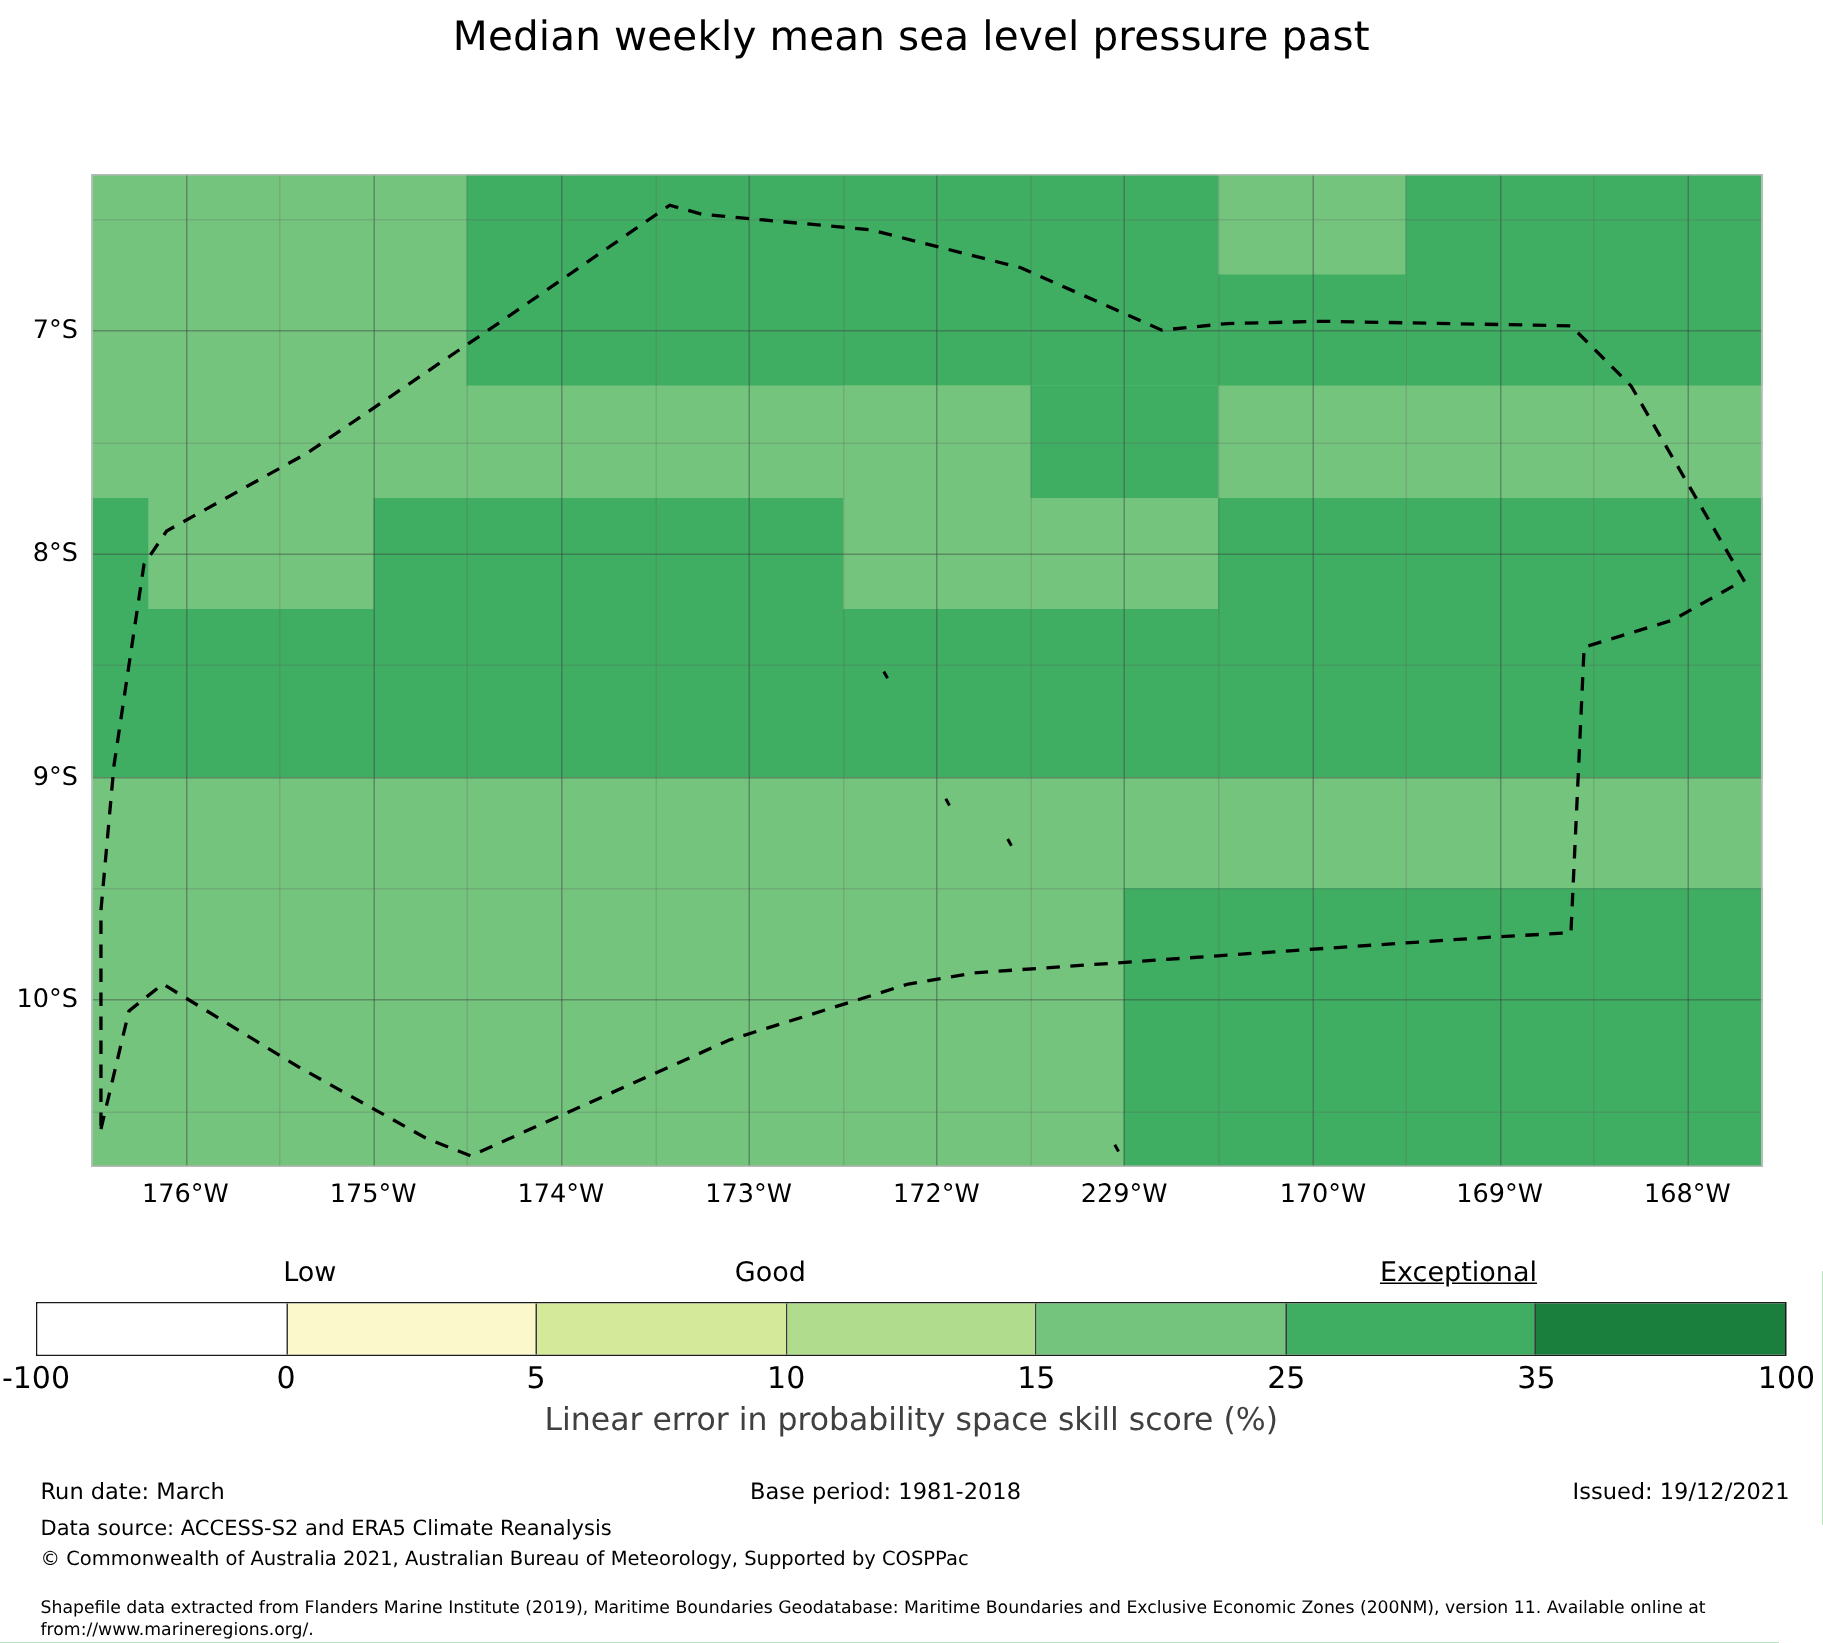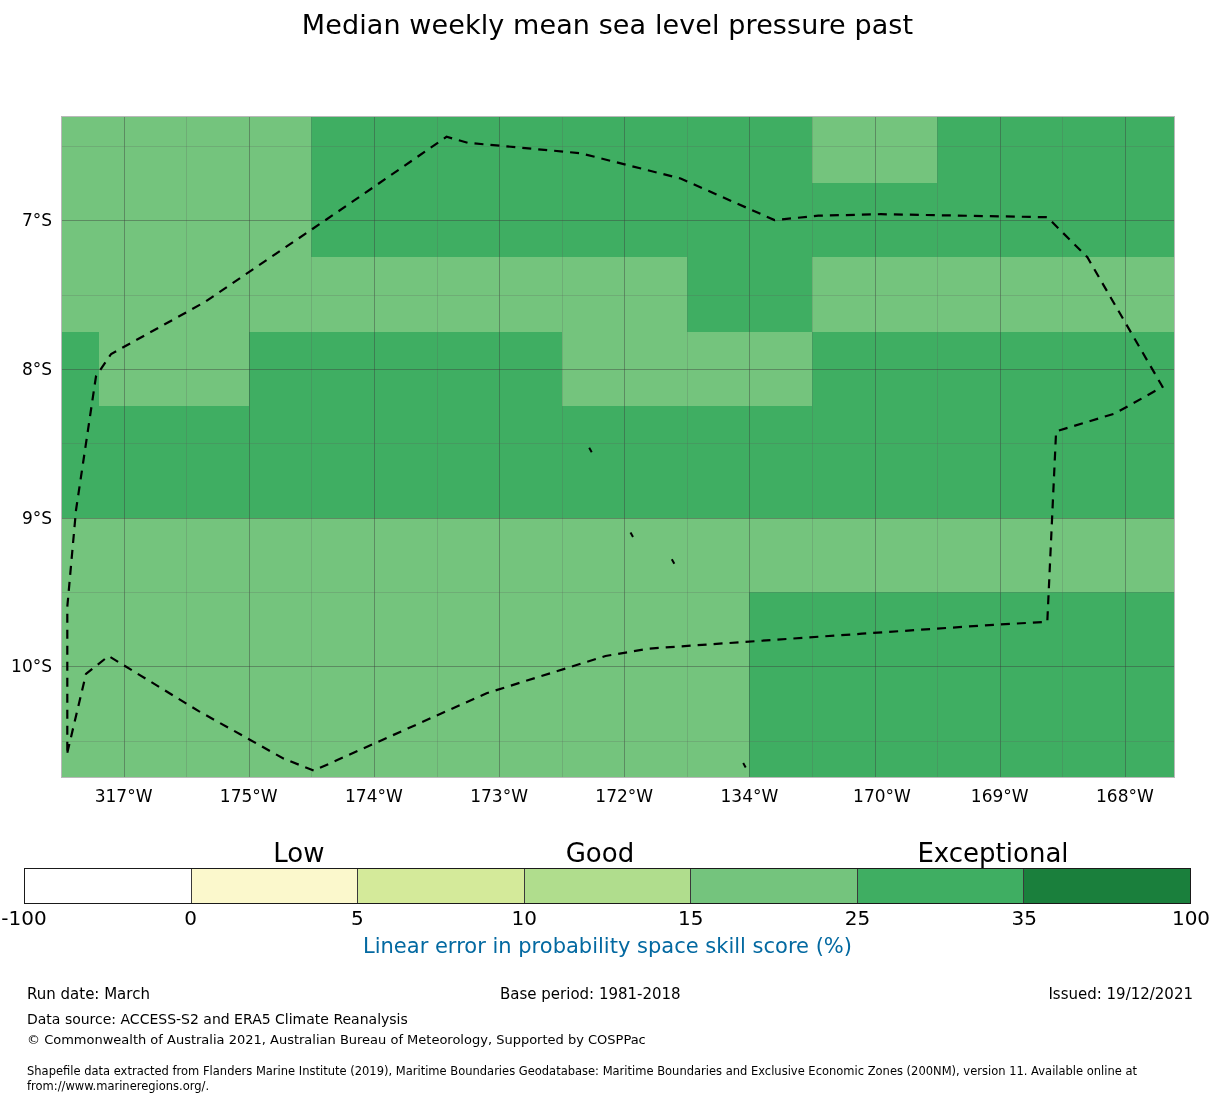--- a/index.html
+++ b/index.html
@@ -42,32 +42,32 @@
     font-size:17px;color:#000;
   }
   .xtick{
     position:absolute;top:786px;width:120px;text-align:center;
     font-size:17px;color:#000;
   }
 
   
   #cbar-wrap{position:absolute;left:0;top:838px;width:1215px;height:120px;}
   #cbar-cats{position:absolute;left:0;top:0;width:1215px;height:26px;}
-  .cbar-cat{position:absolute;top:0;font-size:26px;text-align:center;width:220px;}
+  .cbar-cat{position:absolute;top:0;font-size:18px;width:220px;}
   #cbar{
     position:absolute;left:24px;top:30px;width:1167px;height:36px;
     display:flex;border:1.4px solid #1a1a1a;box-sizing:border-box;
   }
   .swatch{flex:1 1 0;height:100%;border-right:1px solid #3a3a3a;box-sizing:border-box;}
   .swatch:last-child{border-right:none;}
   #cbar-ticks{position:absolute;left:0;top:68px;width:1215px;height:26px;}
   .cbtick{position:absolute;top:0;font-size:20px;text-align:center;width:120px;}
   #cbar-xlabel{
     position:absolute;left:0;top:96px;width:1215px;text-align:center;
-    font-size:21px;color:#0369a1;
+    font-size:21px;color:#404040;
   }
 
   
   #footer{position:absolute;left:0;top:985px;width:1215px;}
   .frow1{position:relative;height:22px;font-size:15px;}
   .f-left{position:absolute;left:27px;top:0;}
   .f-mid{position:absolute;left:500px;top:0;}
   .f-right{position:absolute;right:22px;top:0;}
   .fline{position:absolute;left:27px;font-size:14px;}
   #f-source{top:26px;}
@@ -150,21 +150,21 @@
   </div>
   <div id="map-border"></div>
 
   <div id="y-axis"></div>
   <div id="x-axis"></div>
 
   <div id="cbar-wrap">
     <div id="cbar-cats">
         <div class="cbar-cat" style="left: 188.828px;">Low</div>
         <div class="cbar-cat" style="left: 489.914px;">Good</div>
-        <div class="cbar-cat" style="left: 883px;">Exceptional</div>
+        <div class="cbar-cat" style="left: 920px; text-decoration: underline;">Exceptional</div>
       </div>
     <div id="cbar">
         <div class="swatch" style="background: rgb(255, 255, 255);"></div>
         <div class="swatch" style="background: rgb(251, 248, 204);"></div>
         <div class="swatch" style="background: rgb(212, 234, 154);"></div>
         <div class="swatch" style="background: rgb(176, 221, 141);"></div>
         <div class="swatch" style="background: rgb(116, 196, 125);"></div>
         <div class="swatch" style="background: rgb(63, 174, 98);"></div>
         <div class="swatch" style="background: rgb(26, 127, 60);"></div>
       </div>
@@ -190,22 +190,22 @@
     <div class="fline" id="f-source">Data source: ACCESS-S2 and ERA5 Climate Reanalysis</div>
     <div class="fline" id="f-copy">© Commonwealth of Australia 2021, Australian Bureau of Meteorology, Supported by COSPPac</div>
     <div class="fsmall" id="f-shape1">Shapefile data extracted from Flanders Marine Institute (2019), Maritime Boundaries Geodatabase: Maritime Boundaries and Exclusive Economic Zones (200NM), version 11. Available online at</div>
     <div class="fsmall" id="f-shape2">from://www.marineregions.org/.</div>
   </div>
 
 <div class="ytick" style="top: 210.135px;">7°S</div>
     <div class="ytick" style="top: 358.899px;">8°S</div>
     <div class="ytick" style="top: 507.663px;">9°S</div>
     <div class="ytick" style="top: 656.427px;">10°S</div>
-    <div class="xtick" style="left: 63.5843px;">317°W</div>
+    <div class="xtick" style="left: 63.5843px;">176°W</div>
     <div class="xtick" style="left: 188.753px;">175°W</div>
     <div class="xtick" style="left: 313.921px;">174°W</div>
     <div class="xtick" style="left: 439.09px;">173°W</div>
     <div class="xtick" style="left: 564.258px;">172°W</div>
-    <div class="xtick" style="left: 689.427px;">134°W</div>
+    <div class="xtick" style="left: 689.427px;">229°W</div>
     <div class="xtick" style="left: 822px;">170°W</div>
     <div class="xtick" style="left: 939.764px;">169°W</div>
     <div class="xtick" style="left: 1064.93px;">168°W</div>
   </div>
 
 </body></html>

